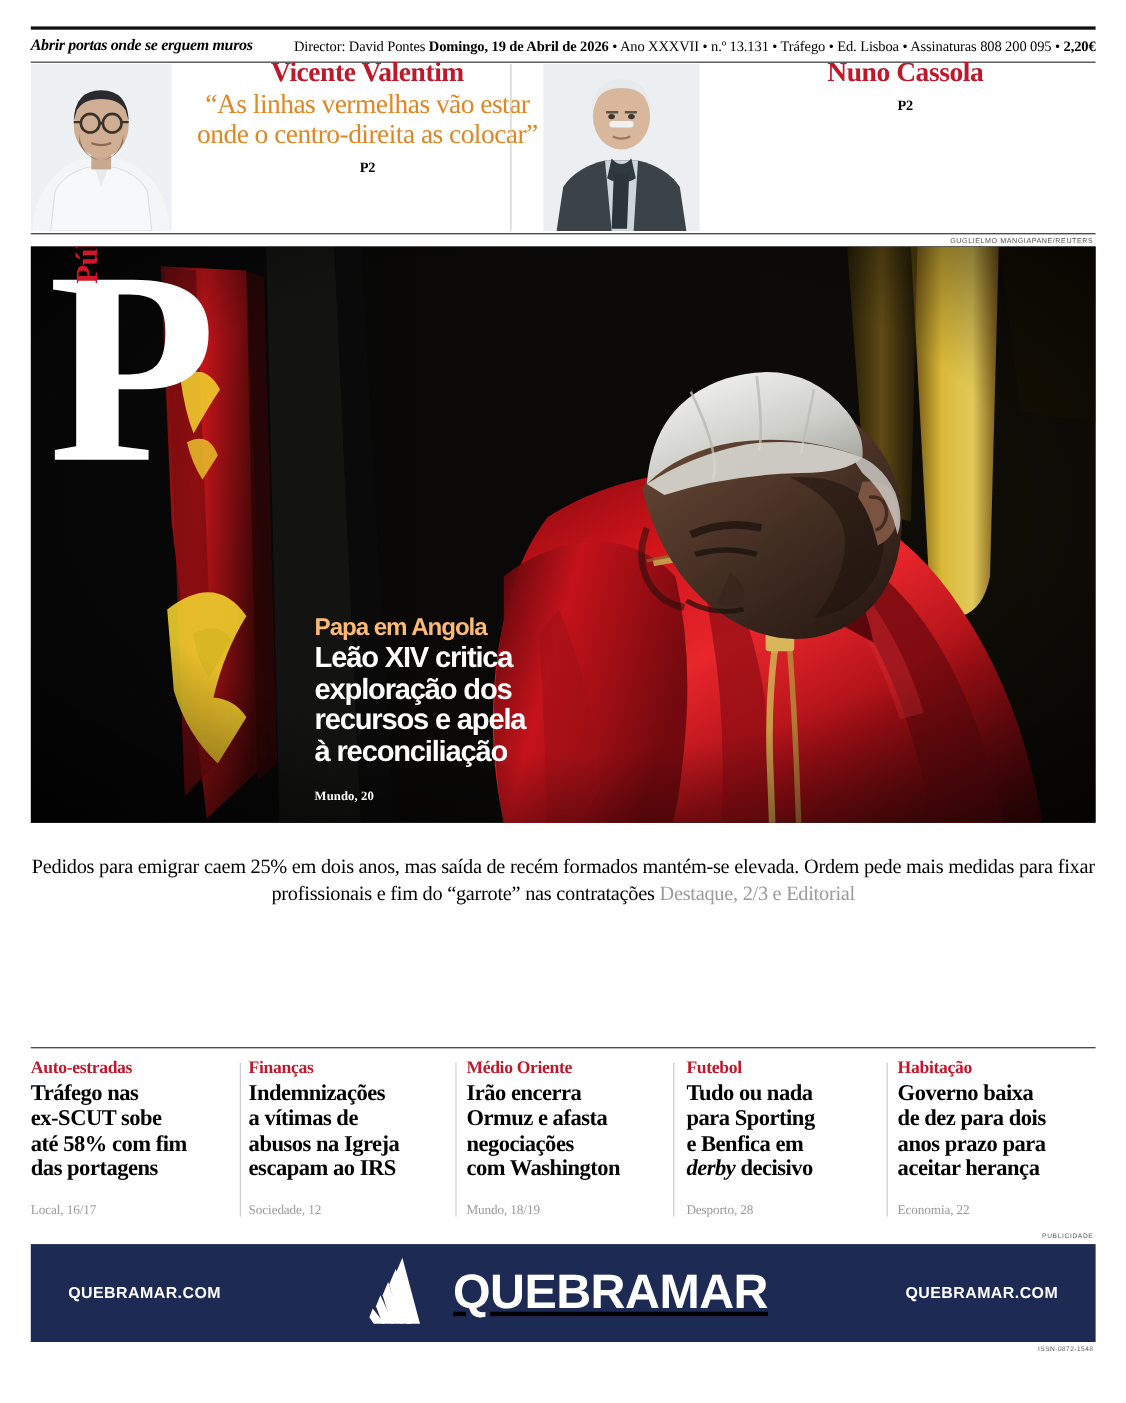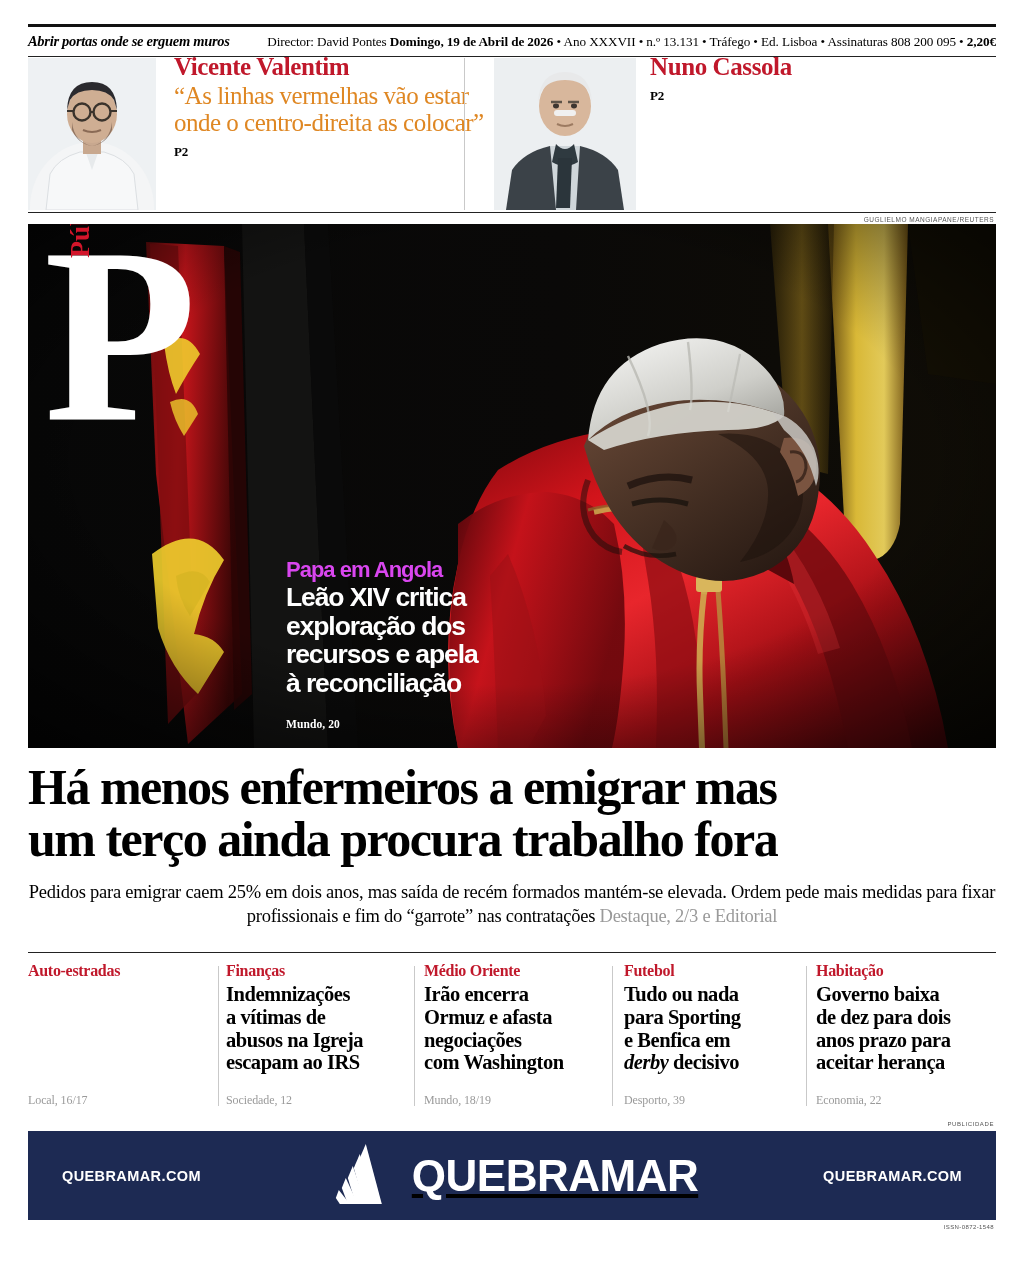--- a/index.html
+++ b/index.html
@@ -28,21 +28,21 @@
   .mast-info b{font-weight:bold;}
   .rule-thin{position:absolute;left:28px;top:56px;width:968px;height:1px;background:#222;}
 
   
   .teasers{position:absolute;left:28px;top:58px;width:968px;height:152px;}
   .teaser{position:absolute;top:0;height:152px;}
   .t1{left:0;width:474px;}
   .t2{left:466px;width:502px;}
   .t-photo{position:absolute;left:0;top:0;width:128px;height:152px;overflow:hidden;background:#eef0f2;}
   .t2 .t-photo{left:0;width:142px;}
-  .t-body{position:absolute;top:-4px;}
+  .t-body{position:absolute;top:-4px;text-align:center;}
   .t1 .t-body{left:146px;width:320px;}
   .t2 .t-body{left:156px;width:346px;}
   .t-name{
     font-size:25px;font-weight:bold;color:#c0182b;line-height:1.07;
     letter-spacing:-.4px;
   }
   .t-quote{
     font-size:25px;color:#df8723;line-height:1.1;letter-spacing:-.5px;
     margin-top:1px;
   }
@@ -76,21 +76,21 @@
     transform:rotate(-90deg);transform-origin:left top;
     font-family:"Liberation Serif",serif;
     font-weight:bold;font-size:28px;color:#d3152a;
     letter-spacing:-.4px;white-space:nowrap;
   }
 
   
   .hero-txt{position:absolute;left:258px;top:334px;width:300px;}
   .hero-kicker{
     font-family:"Liberation Sans",sans-serif;
-    font-weight:bold;font-size:22px;color:#d946ef;letter-spacing:-1px;
+    font-weight:bold;font-size:22px;color:#fdba74;letter-spacing:-1px;
     line-height:1.05;
   }
   .hero-head{
     font-family:"Liberation Sans",sans-serif;
     font-weight:bold;font-size:26.5px;color:#fff;letter-spacing:-1.1px;
     line-height:1.08;margin-top:2px;white-space:pre-line;
   }
   .hero-sec{
     font-family:"Liberation Serif",serif;
     font-weight:bold;font-size:11.5px;color:#fff;margin-top:20px;letter-spacing:.1px;
@@ -350,32 +350,34 @@
       <div class="hero-kicker">Papa em Angola</div>
       <div class="hero-head">Leão XIV critica
 exploração dos
 recursos e apela
 à reconciliação</div>
       <div class="hero-sec">Mundo, 20</div>
     </div>
   </div>
 
   <div class="lead">
-    <div class="lead-head">Há menos enfermeiros a emigrar mas
-um terço ainda procura trabalho fora</div>
     <div class="lead-sub">
       <span>Pedidos para emigrar caem 25% em dois anos, mas saída de recém formados mantém-se elevada. Ordem pede mais medidas para fixar profissionais e fim do “garrote” nas contratações </span><span class="ref">Destaque, 2/3 e Editorial</span>
     </div>
   </div>
   <div class="rule-lead"></div>
 
   <div class="cols">
 
     <div class="col" style="left:0;width:186px;">
       <div class="kick">Auto-estradas</div>
+      <div class="hl">Tráfego nas
+ex-SCUT sobe
+até 58% com fim
+das portagens</div>
       <div class="sec">Local, 16/17</div>
     </div>
 
     <div class="col" style="left:198px;width:186px;">
       <div class="kick">Finanças</div>
       <div class="hl">Indemnizações
 a vítimas de
 abusos na Igreja
 escapam ao IRS</div>
       <div class="sec">Sociedade, 12</div>
@@ -389,21 +391,21 @@
 com Washington</div>
       <div class="sec">Mundo, 18/19</div>
     </div>
 
     <div class="col" style="left:596px;width:182px;">
       <div class="kick">Futebol</div>
       <div class="hl"><span>Tudo ou nada
 para Sporting
 e Benfica em
 </span><i>derby</i><span> decisivo</span></div>
-      <div class="sec">Desporto, 39</div>
+      <div class="sec">Desporto, 28</div>
     </div>
 
     <div class="col" style="left:788px;width:184px;">
       <div class="kick">Habitação</div>
       <div class="hl">Governo baixa
 de dez para dois
 anos prazo para
 aceitar herança</div>
       <div class="sec">Economia, 22</div>
     </div>

